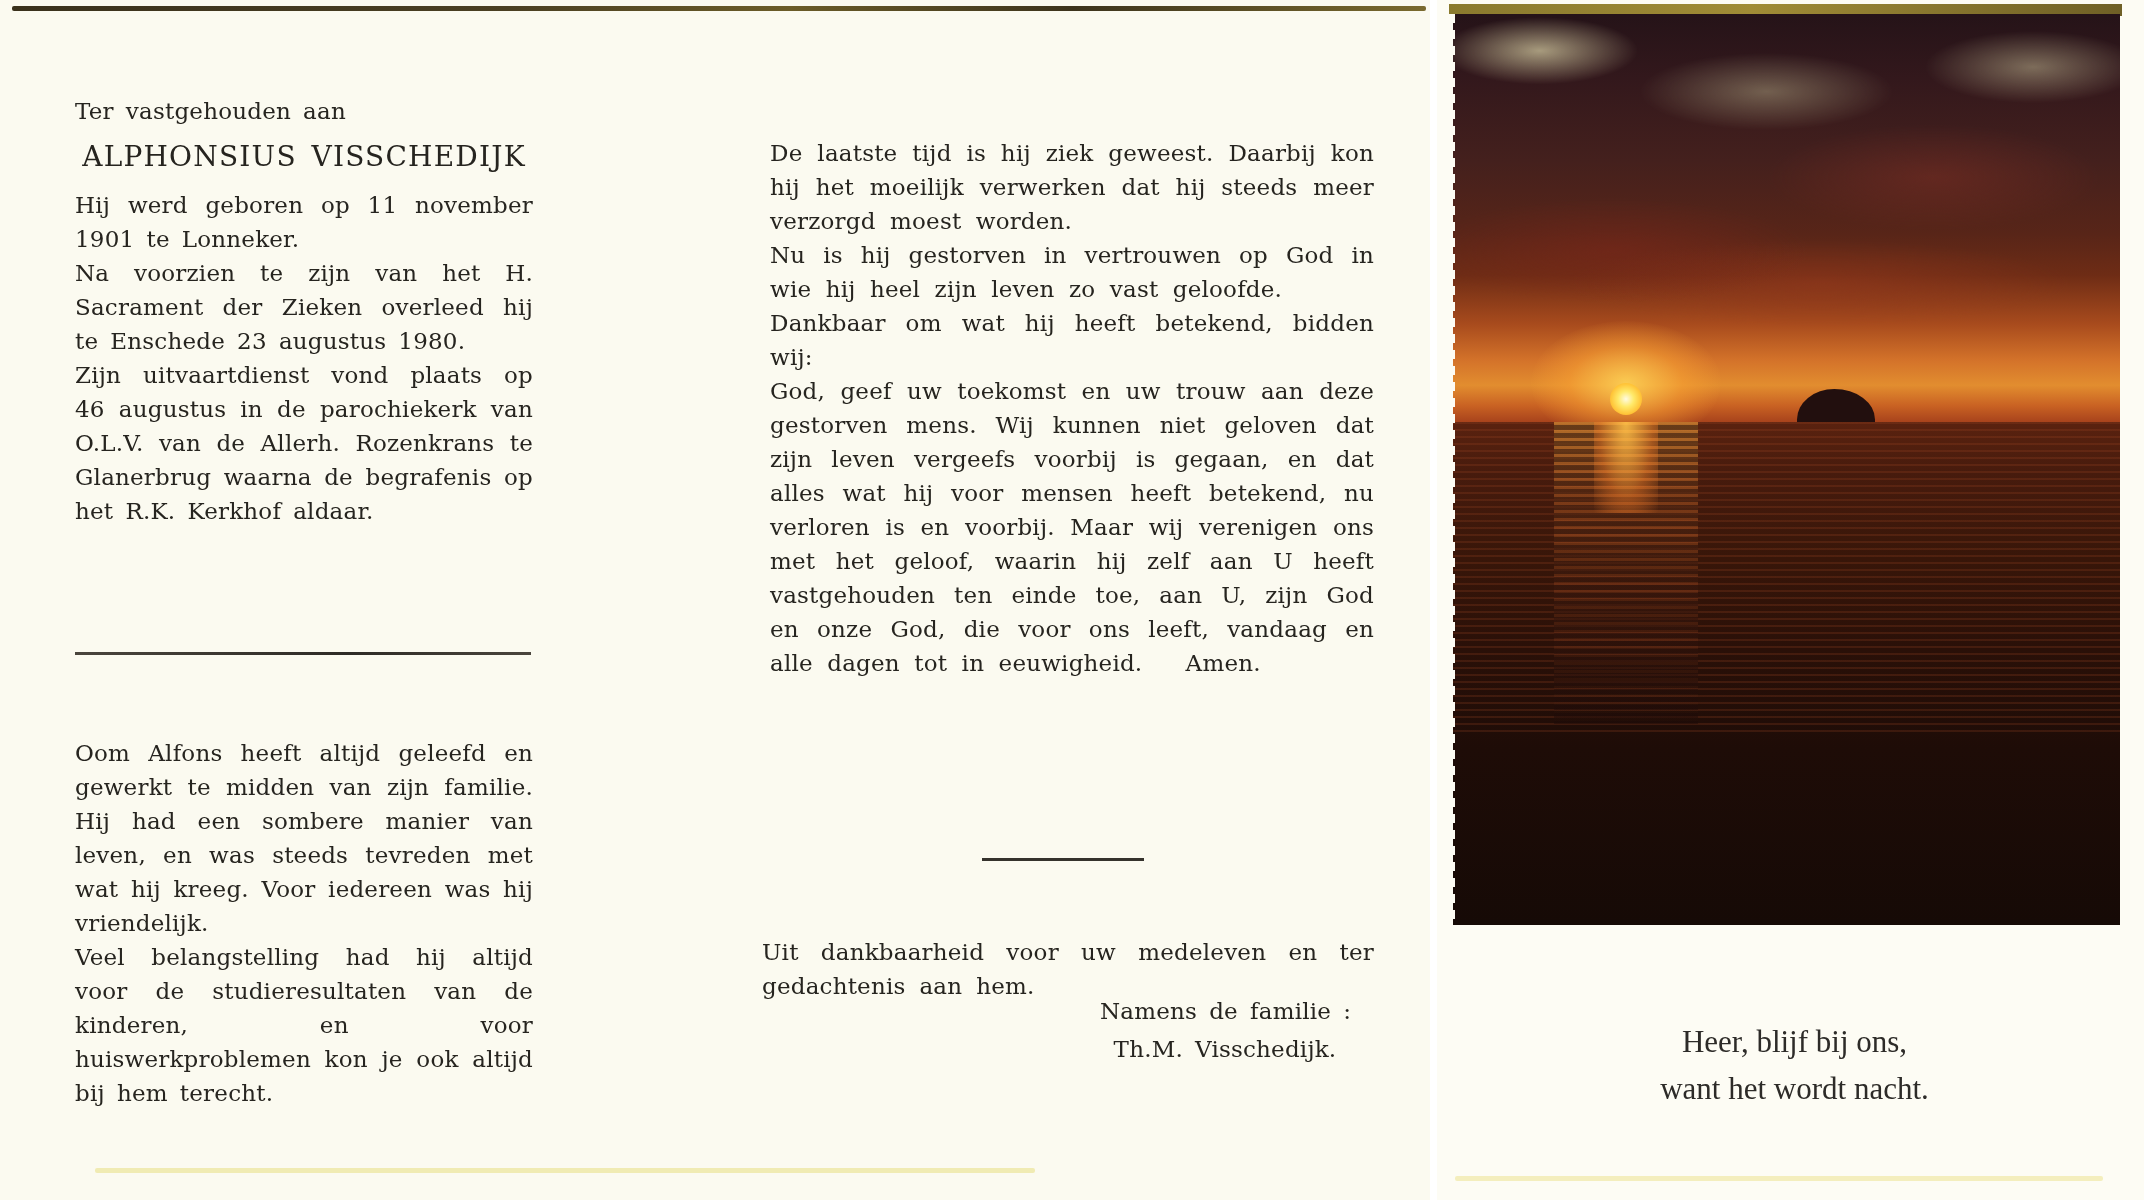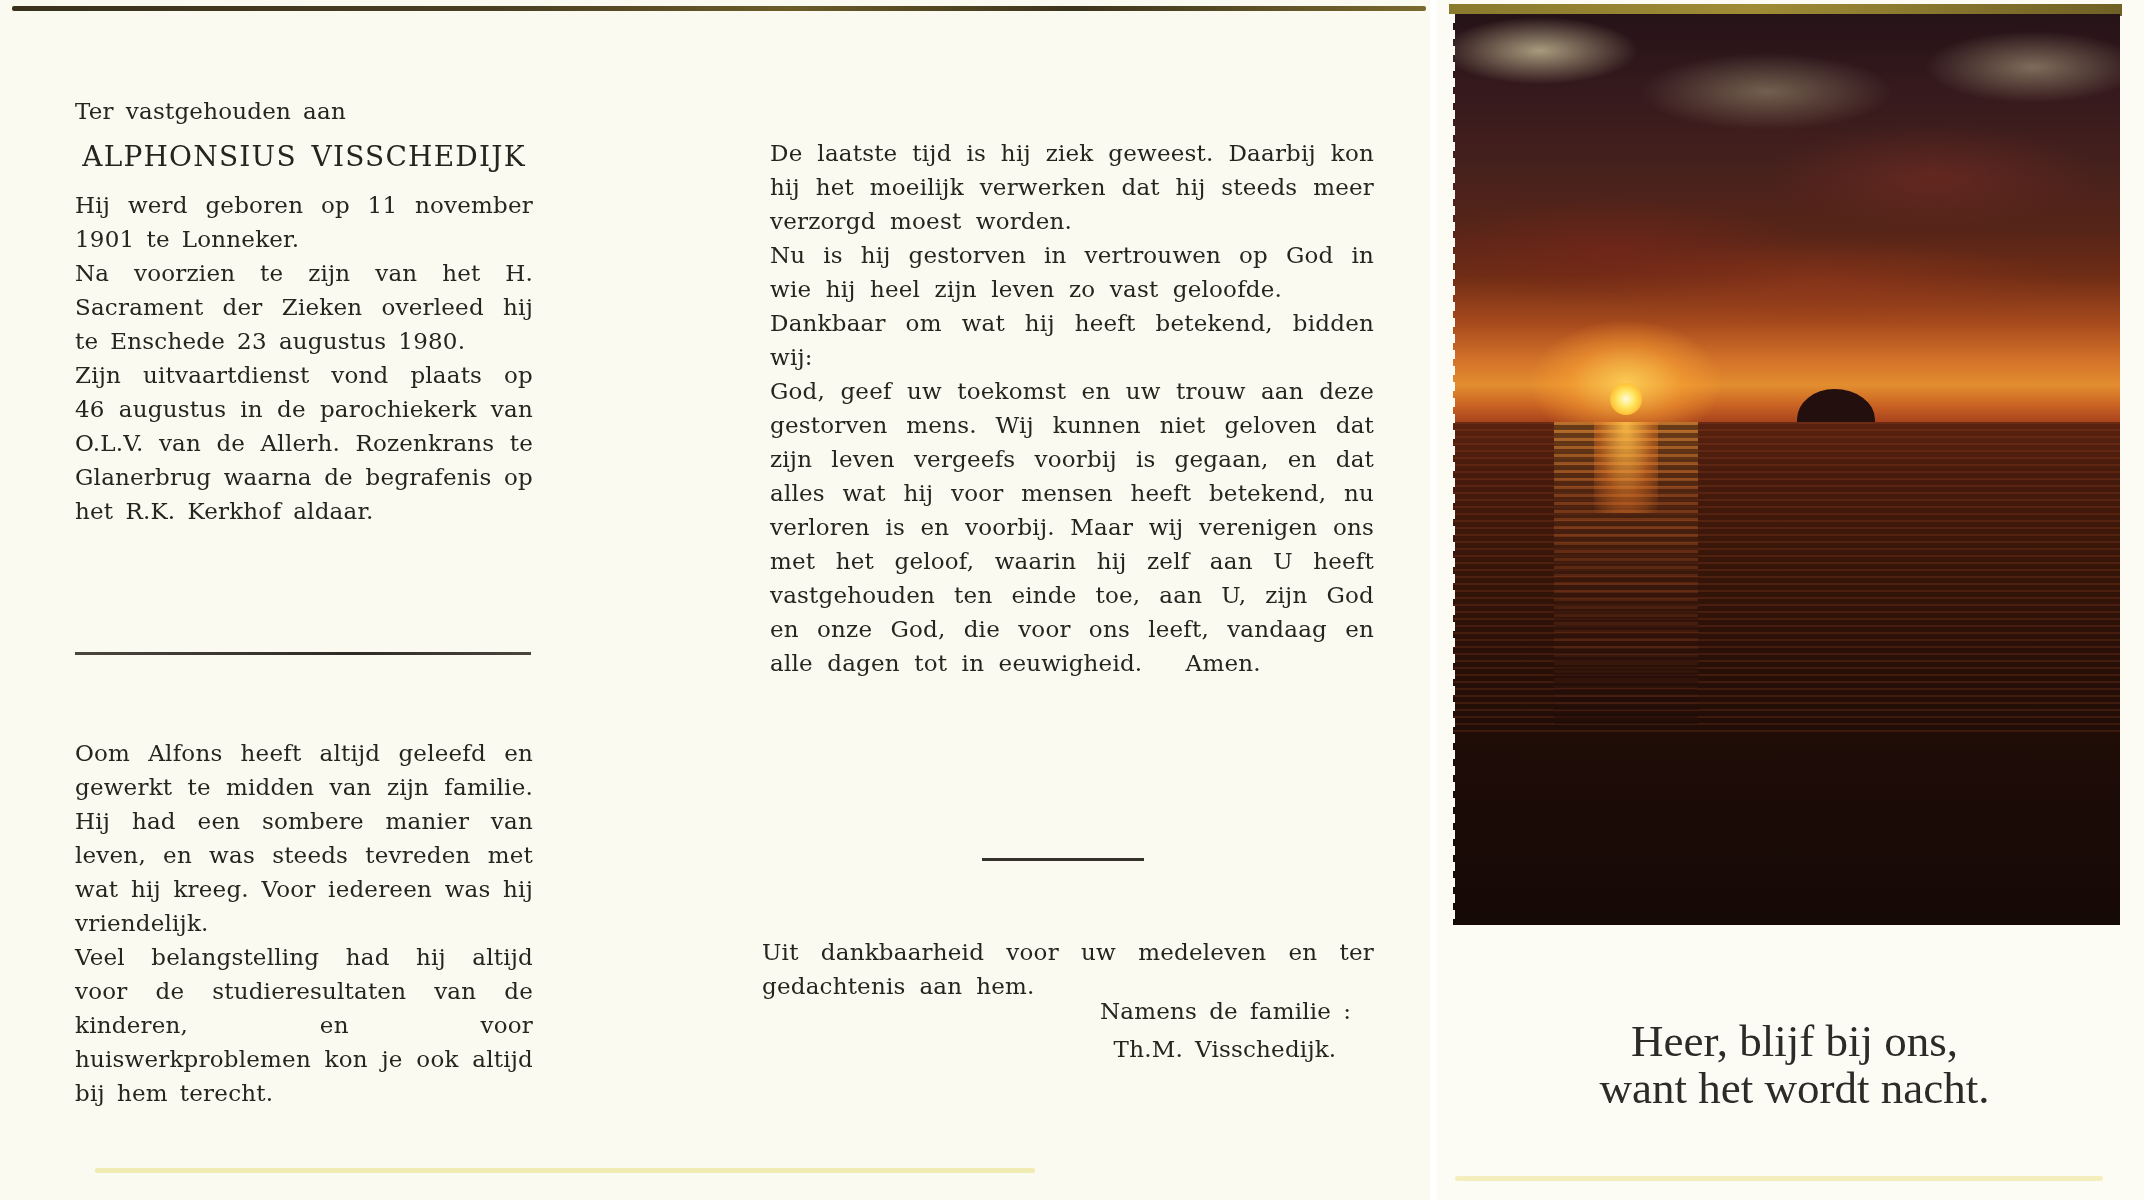--- a/index.html
+++ b/index.html
@@ -68,21 +68,21 @@
                                rgba(192,86,36,.22) 55%,rgba(0,0,0,0) 100%);}
   #reflection:after{content:"";position:absolute;inset:0;
     background:repeating-linear-gradient(180deg,rgba(0,0,0,0) 0 3px,rgba(28,10,8,.5) 3px 8px);}
   #reflection-hot{position:absolute;left:calc(26% - 32px);top:0;width:64px;height:18%;
     background:radial-gradient(ellipse at 50% 0%,rgba(255,192,72,.9),rgba(255,132,42,.4) 60%,transparent 100%);}
   
   #photo-edge{position:absolute;left:1447px;top:14px;width:8px;height:911px;
     background:repeating-linear-gradient(180deg,#fdfcf4 0 9px,rgba(253,252,244,0) 9px 16px);}
   
   #caption{position:absolute;left:1445px;top:1018px;width:699px;text-align:center;
-    font-family:"Liberation Serif", serif;font-size:45px;line-height:47px;color:#2d2b28;}
+    font-family:"Liberation Serif", serif;font-size:31px;line-height:47px;color:#2d2b28;}
   #caption p{margin:0;}
 </style>
 </head>
 <body>
 
 <div id="stage">
 
   <div id="left-card" class="card">
     <div id="top-fold-line"></div>
 

